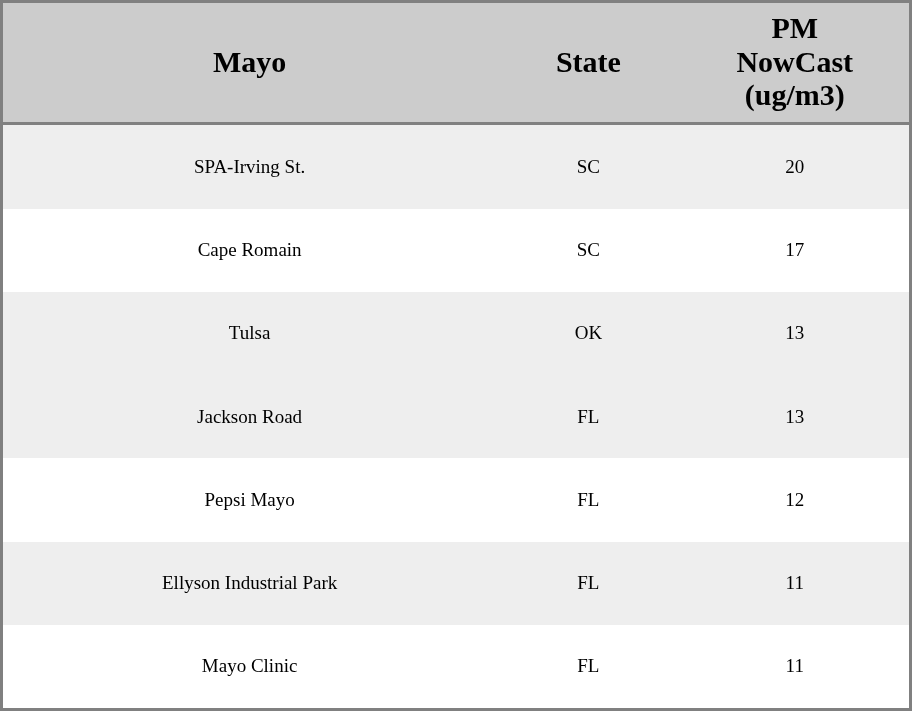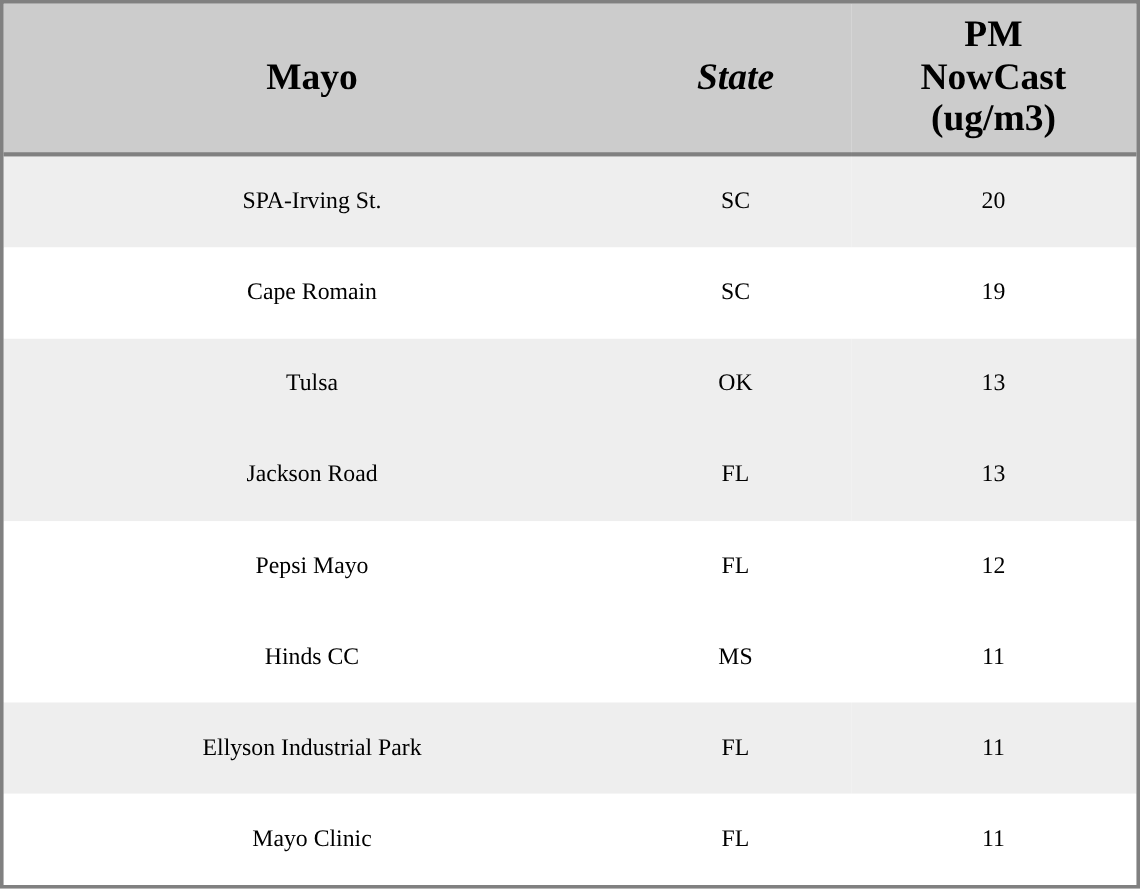--- a/index.html
+++ b/index.html
@@ -34,21 +34,21 @@
     font-weight: bold;
     font-size: 30px;
     color: #000000;
     text-align: center;
     vertical-align: middle;
     padding: 8px 4px 10px 4px;
     border-bottom: 3px solid #808080;
     line-height: 1.12;
   }
   th.col-site { width: 55%; }
-  th.col-state { width: 20%; font-style: italic; }
+  th.col-state { width: 20%; }
   th.col-pm { width: 25%; }
 
   tbody td {
     font-family: "Liberation Serif", serif;
     font-size: 19px;
     color: #000000;
     text-align: center;
     vertical-align: middle;
     padding: 0;
     height: 58px;
@@ -75,42 +75,37 @@
     </thead>
     <tbody>
       <tr class="row-odd">
         <td>SPA-Irving St.</td>
         <td>SC</td>
         <td>20</td>
       </tr>
       <tr class="row-even">
         <td>Cape Romain</td>
         <td>SC</td>
-        <td>19</td>
+        <td>17</td>
       </tr>
       <tr class="row-odd">
         <td>Tulsa</td>
         <td>OK</td>
         <td>13</td>
       </tr>
       <tr class="row-odd">
         <td>Jackson Road</td>
         <td>FL</td>
         <td>13</td>
       </tr>
       <tr class="row-even">
         <td>Pepsi Mayo</td>
         <td>FL</td>
         <td>12</td>
       </tr>
-      <tr class="row-even">
-        <td>Hinds CC</td>
-        <td>MS</td>
-        <td>11</td>
-      </tr>
       <tr class="row-odd">
         <td>Ellyson Industrial Park</td>
         <td>FL</td>
         <td>11</td>
       </tr>
       <tr class="row-even">
         <td>Mayo Clinic</td>
         <td>FL</td>
         <td>11</td>
       </tr>

